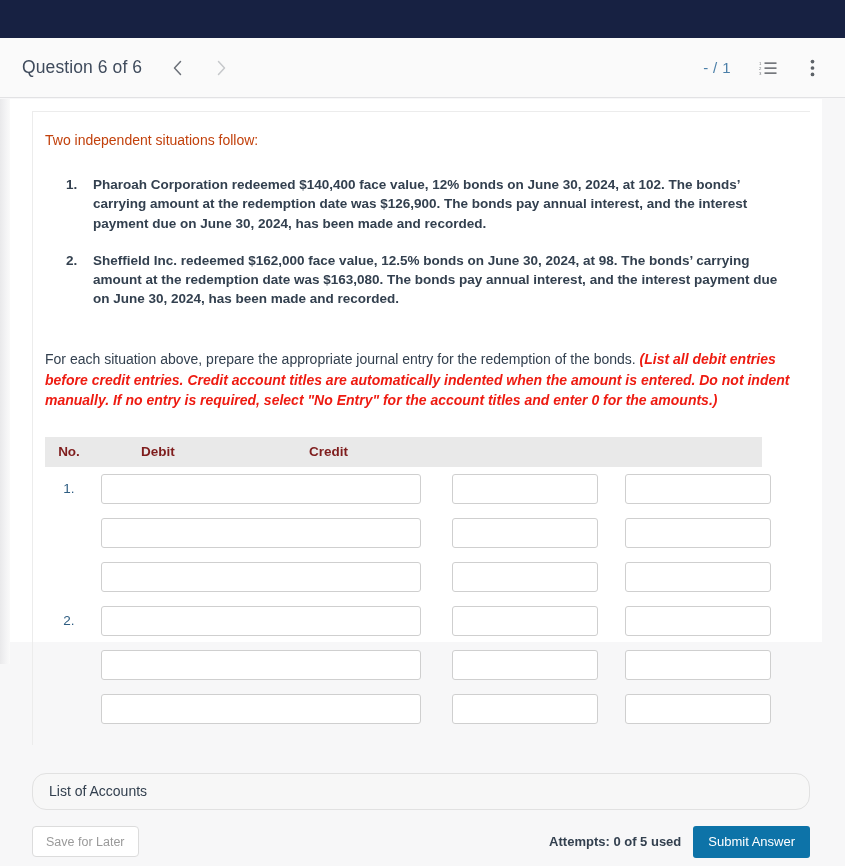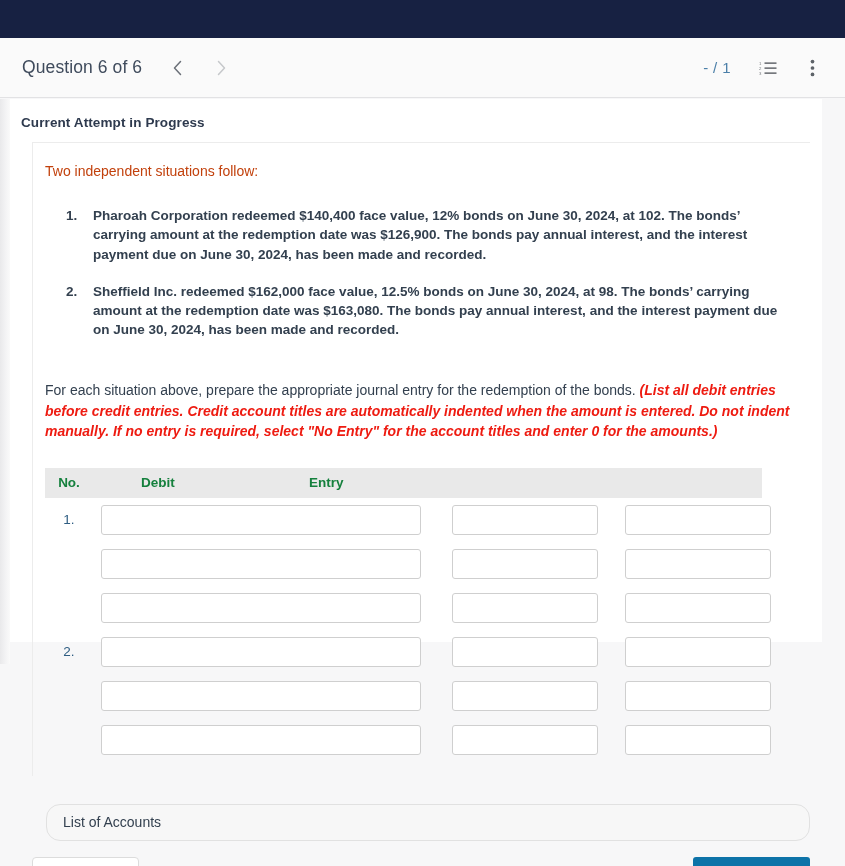--- a/index.html
+++ b/index.html
@@ -138,21 +138,21 @@
     margin: 26px 0 0 12px;
     width: 717px;
   }
   .jhead {
     background: #e9e9e9;
     height: 30px;
     display: flex;
     align-items: center;
     font-size: 13.5px;
     font-weight: bold;
-    color: #15803d;
+    color: #7f1d1d;
   }
   .c-no    { width: 48px; text-align: center; }
   .c-title { width: 340px; }
   .c-debit { width: 168px; text-align: center; }
   .c-credit{ width: 161px; text-align: center; }
 
   .jhead .c-title { padding-left: 8px; }
   .jhead .c-debit { text-align: left; padding-left: 48px; }
   .jhead .c-credit{ text-align: left; padding-left: 48px; }
 
@@ -179,21 +179,21 @@
     padding: 0 7px;
     outline: none;
   }
   input.cell.title-in  { width: 320px; }
   input.cell.amount-in { width: 146px; }
   .c-debit  .amount-in { margin-left: 16px; }
   .c-credit .amount-in { margin-left: 24px; }
 
   
   .accounts-bar {
-    margin: 28px 12px 0 36px;
+    margin: 28px 12px 0 22px;
     height: 37px;
     background: #f7f7f7;
     border: 1px solid #e1e1e1;
     border-radius: 14px;
     display: flex;
     align-items: center;
     padding-left: 16px;
     font-size: 14px;
     color: #33404f;
     cursor: pointer;
@@ -282,41 +282,40 @@
       </svg>
     </div>
   </div>
 
   <div class="frame">
     <div class="leftrail"></div>
     <div class="rightgutter"></div>
 
     <div class="sheet">
 
-      <div class="attempt-title">Current Attempt in Progress</div>
 
       <div class="qbody">
 
         <div class="intro">Two independent situations follow:</div>
 
         <ol class="situations">
           <li>Pharoah Corporation redeemed $140,400 face value, 12% bonds on June 30, 2024, at 102. The bonds’ carrying amount at the redemption date was $126,900. The bonds pay annual interest, and the interest payment due on June 30, 2024, has been made and recorded.</li>
           <li>Sheffield Inc. redeemed $162,000 face value, 12.5% bonds on June 30, 2024, at 98. The bonds’ carrying amount at the redemption date was $163,080. The bonds pay annual interest, and the interest payment due on June 30, 2024, has been made and recorded.</li>
         </ol>
 
         <div class="instructions">
           <span>For each situation above, prepare the appropriate journal entry for the redemption of the bonds. </span><span class="red-italic">(List all debit entries before credit entries. Credit account titles are automatically indented when the amount is entered. Do not indent manually. If no entry is required, select "No Entry" for the account titles and enter 0 for the amounts.)</span>
         </div>
 
         <div class="jtable">
 
           <div class="jhead">
             <div class="c-no">No.</div>
             <div class="c-debit">Debit</div>
-            <div class="c-credit">Entry</div>
+            <div class="c-credit">Credit</div>
           </div>
 
           <div class="jrow">
             <div class="c-no">1.</div>
             <div class="c-title">
               <input class="cell title-in" type="text" value="" style="">
             </div>
             <div class="c-debit">
               <input class="cell amount-in" type="text" value="" style="">
             </div>

